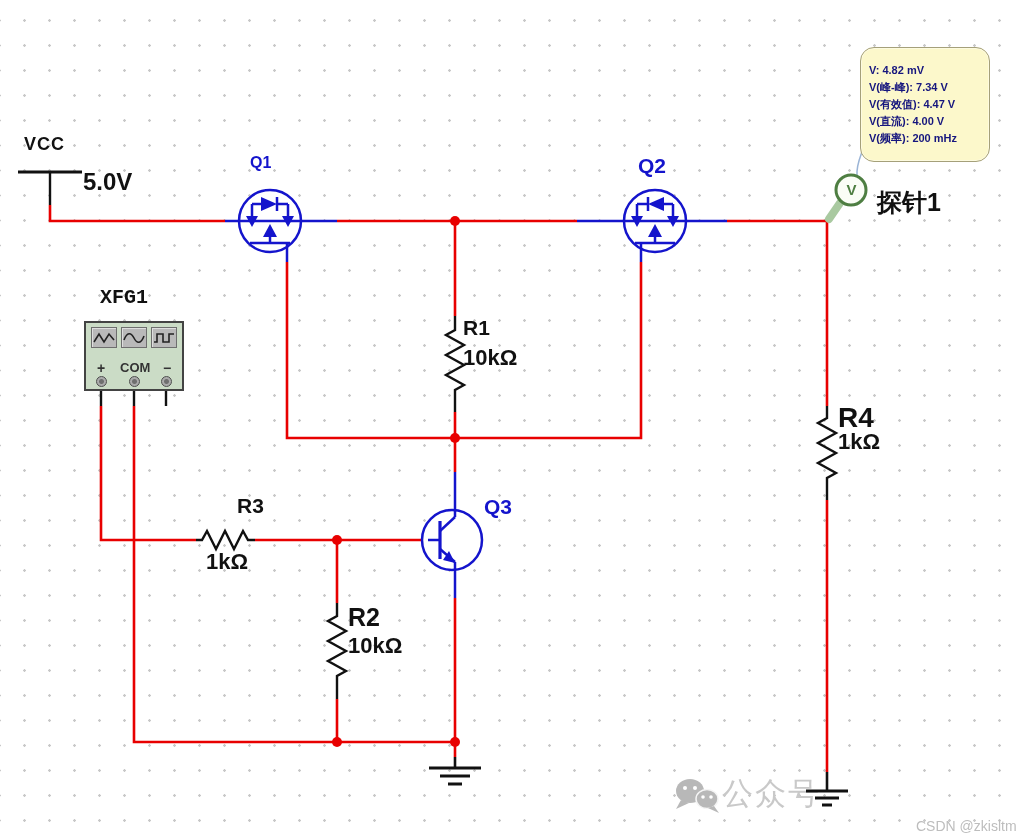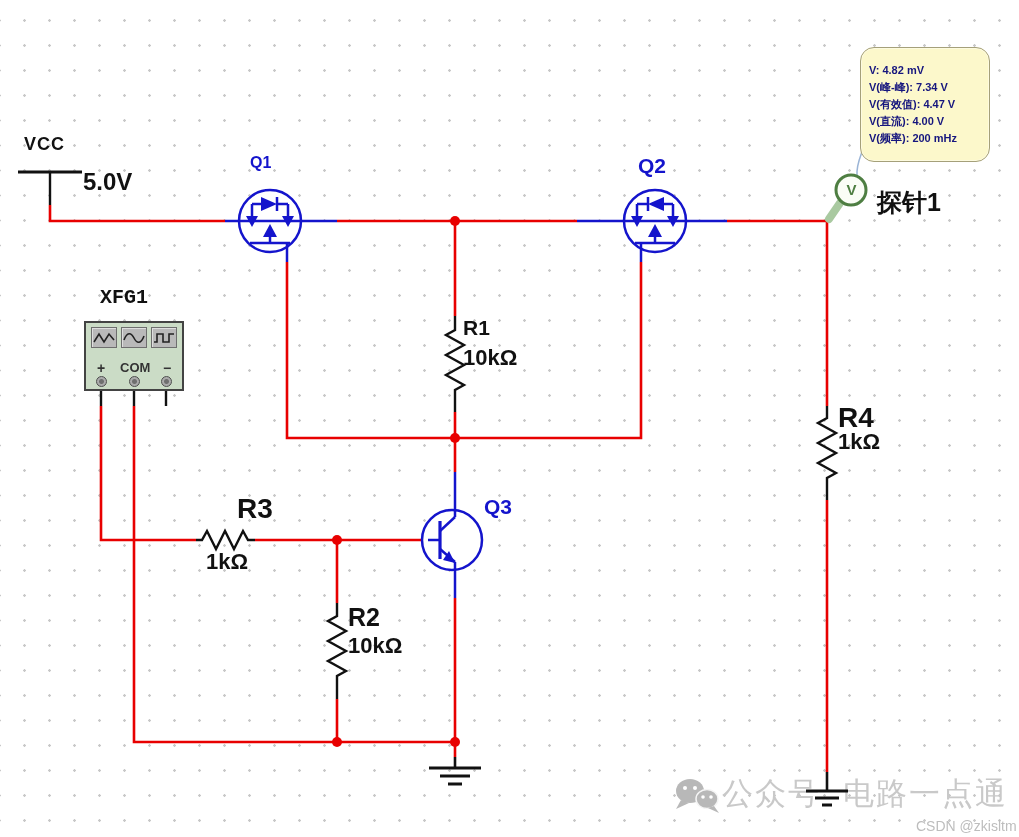--- a/index.html
+++ b/index.html
@@ -33,21 +33,20 @@
     background:radial-gradient(circle,#6f6f6f 2px,#ababab 3px);border:1.5px solid #4d4d4d;box-sizing:border-box;}
   .probe-v{position:absolute;left:843px;top:182px;width:17px;text-align:center;
     font-size:15px;font-weight:bold;color:#4e7e42;line-height:1;}
 </style>
 </head>
 <body>
 
 <div class="stage">
 
   <div class="wm" style="left:722px;top:778px;font-size:31px;">公众号</div>
-  <div class="wm" style="left:843px;top:778px;font-size:31px;">电路一点通</div>
   <div class="wm" style="left:916px;top:819px;font-size:14px;letter-spacing:0;color:#bdbdbd;">CSDN @zkisltm</div>
 
   <svg class="layer" width="1019" height="837" viewBox="0 0 1019 837">
 
     <g opacity="0.95">
       <ellipse cx="690" cy="791" rx="14" ry="12" fill="#b5b5b5"></ellipse>
       <path d="M681,800 L676,809 L689,803 Z" fill="#b5b5b5"></path>
       <circle cx="685" cy="788" r="2" fill="#fff"></circle>
         <circle cx="695" cy="788" r="2" fill="#fff"></circle>
       <ellipse cx="707" cy="799" rx="11" ry="9.5" fill="#b5b5b5" stroke="#f5f5f5" stroke-width="1.5"></ellipse>
@@ -166,21 +165,21 @@
   <div class="lbl blue" style="left:250px;top:155px;font-size:16px;">Q1</div>
   <div class="lbl blue" style="left:638px;top:155px;font-size:21px;text-align:right;">Q2</div>
   <div class="lbl blue" style="left:484px;top:496px;font-size:21px;">Q3</div>
 
   <div class="lbl" style="left:463px;top:317px;font-size:21px;">R1</div>
   <div class="lbl" style="left:463px;top:347px;font-size:22px;">10kΩ</div>
 
   <div class="lbl" style="left:348px;top:605px;font-size:25px;">R2</div>
   <div class="lbl" style="left:348px;top:635px;font-size:22px;">10kΩ</div>
 
-  <div class="lbl" style="left:237px;top:495px;font-size:28px;">R3</div>
+  <div class="lbl" style="left:237px;top:495px;font-size:21px;">R3</div>
   <div class="lbl" style="left:206px;top:551px;font-size:22px;">1kΩ</div>
 
   <div class="lbl" style="left:838px;top:404px;font-size:28px;">R4</div>
   <div class="lbl" style="left:838px;top:431px;font-size:22px;">1kΩ</div>
 
   <div class="lbl" style="left:100px;top:288px;font-size:20px;font-family:'Liberation Mono','DejaVu Sans Mono',monospace;">XFG1</div>
 
   <div class="lbl" style="left:877px;top:190px;font-size:25px;">探针1</div>
 
   <div class="xfg">

